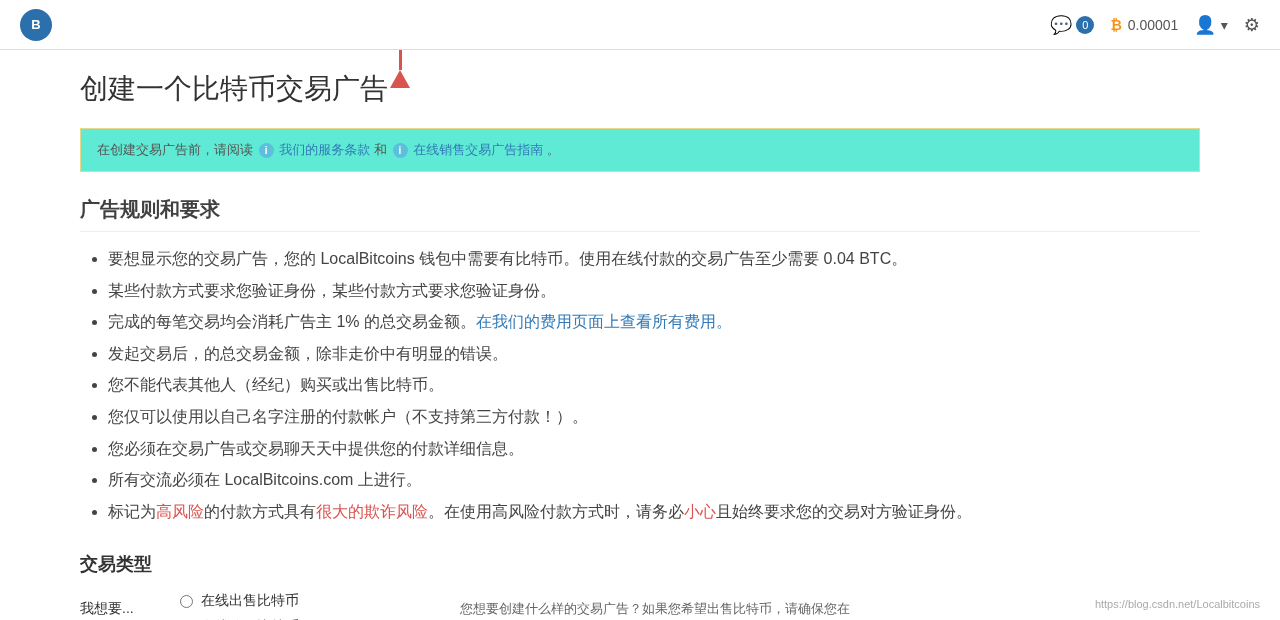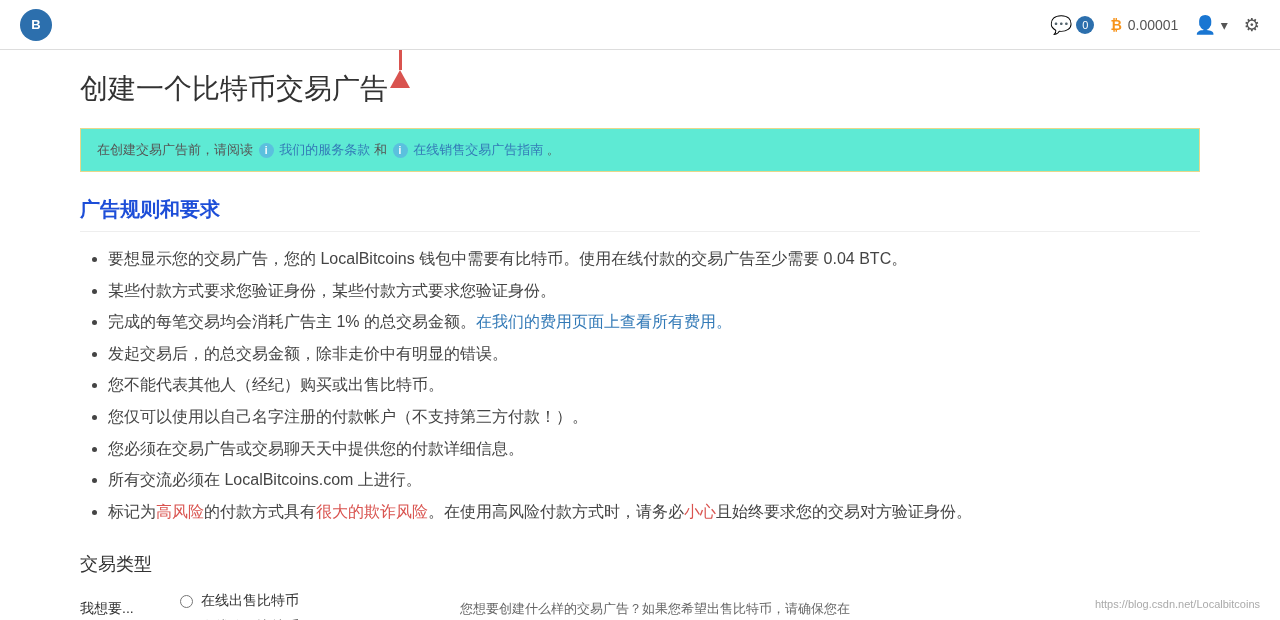--- a/index.html
+++ b/index.html
@@ -132,21 +132,21 @@
       font-size: 10px;
       font-weight: bold;
       margin: 0 2px;
       vertical-align: middle;
     }
 
     
     .section-title {
       font-size: 20px;
       font-weight: bold;
-      color: #1d4ed8;
+      color: #404040;
       margin-bottom: 14px;
       border-bottom: 1px solid #eee;
       padding-bottom: 8px;
     }
 
     
     .rules-list {
       list-style: disc;
       padding-left: 28px;
       margin-bottom: 28px;
@@ -220,21 +220,21 @@
     .footer-note {
       position: fixed;
       bottom: 10px;
       right: 20px;
       font-size: 11px;
       color: #aaa;
     }
 
     .subsection-title {
       font-size: 18px;
-      font-weight: normal;
+      font-weight: bold;
       color: #333;
       margin-bottom: 16px;
       margin-top: 4px;
     }
   </style>
 </head>
 <body>
 
 <nav class="navbar">
   <div class="navbar-brand">

